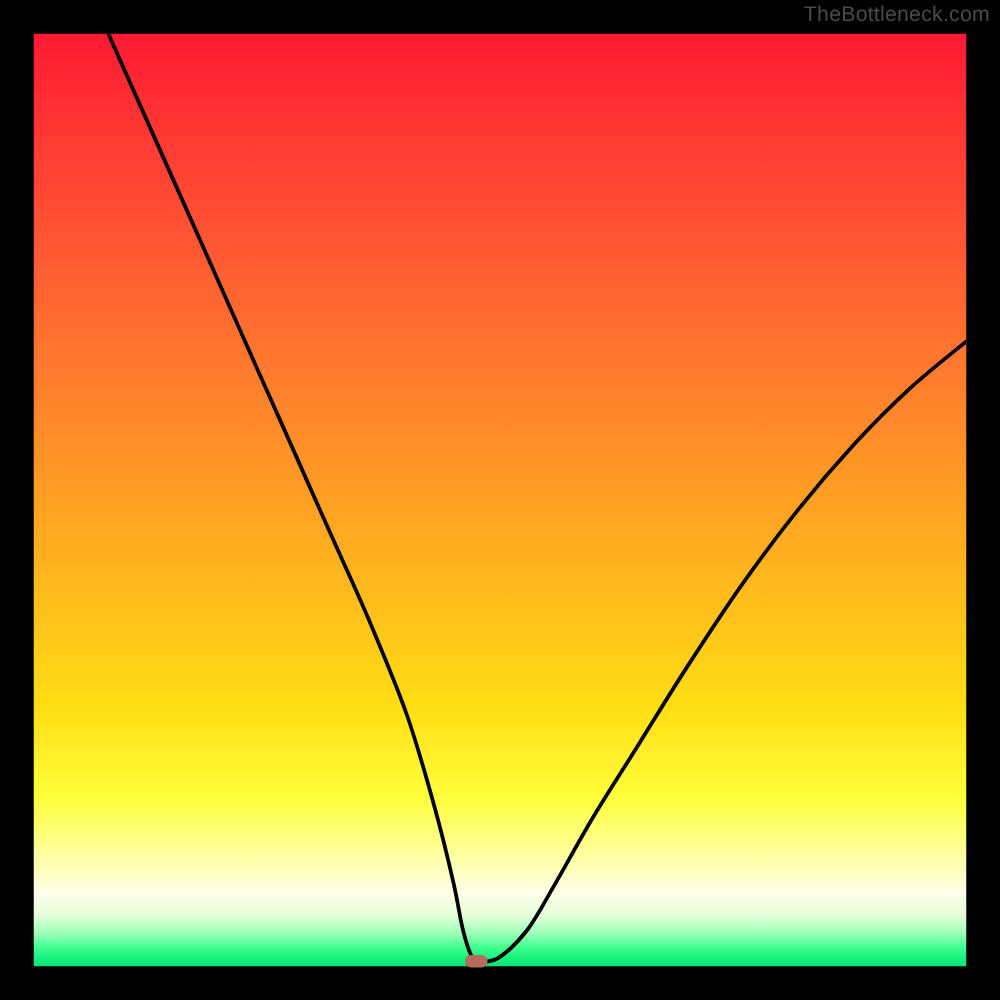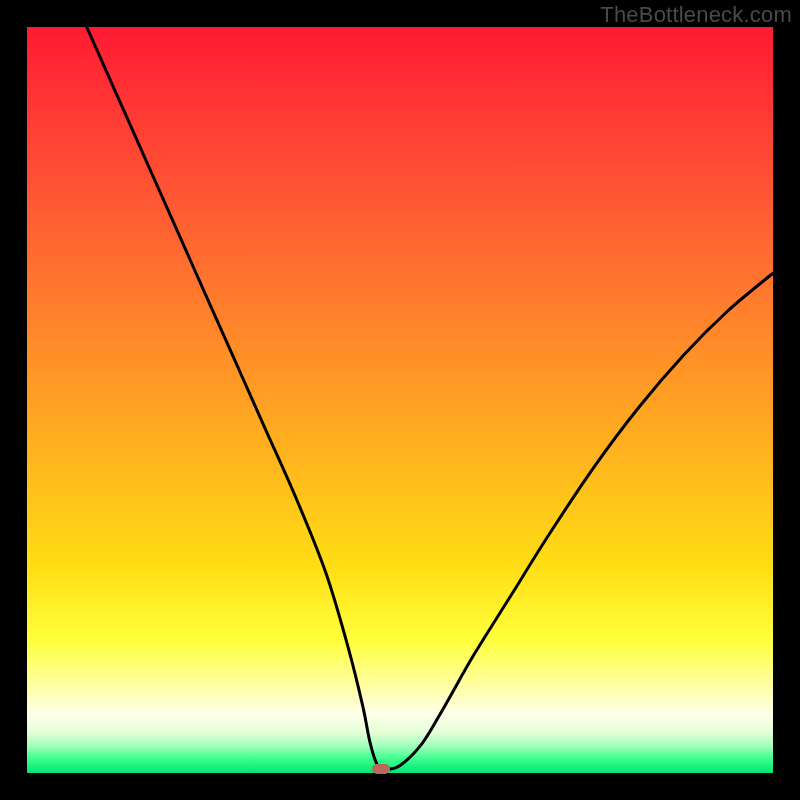--- a/index.html
+++ b/index.html
@@ -55,21 +55,21 @@
     height: 10px;
     background: #b86a5a;
     border-radius: 5px;
     transform: translate(-50%, -50%);
   }
   .watermark {
     position: absolute;
     top: 2px;
     right: 8px;
     color: #4a4a4a;
-    font-size: 22px;
+    font-size: 17px;
     letter-spacing: 0.2px;
     font-weight: 500;
   }
 </style>
 </head>
 <body>
 
 <div class="frame">
   <div class="watermark">TheBottleneck.com</div>
   <div class="plot-area">

